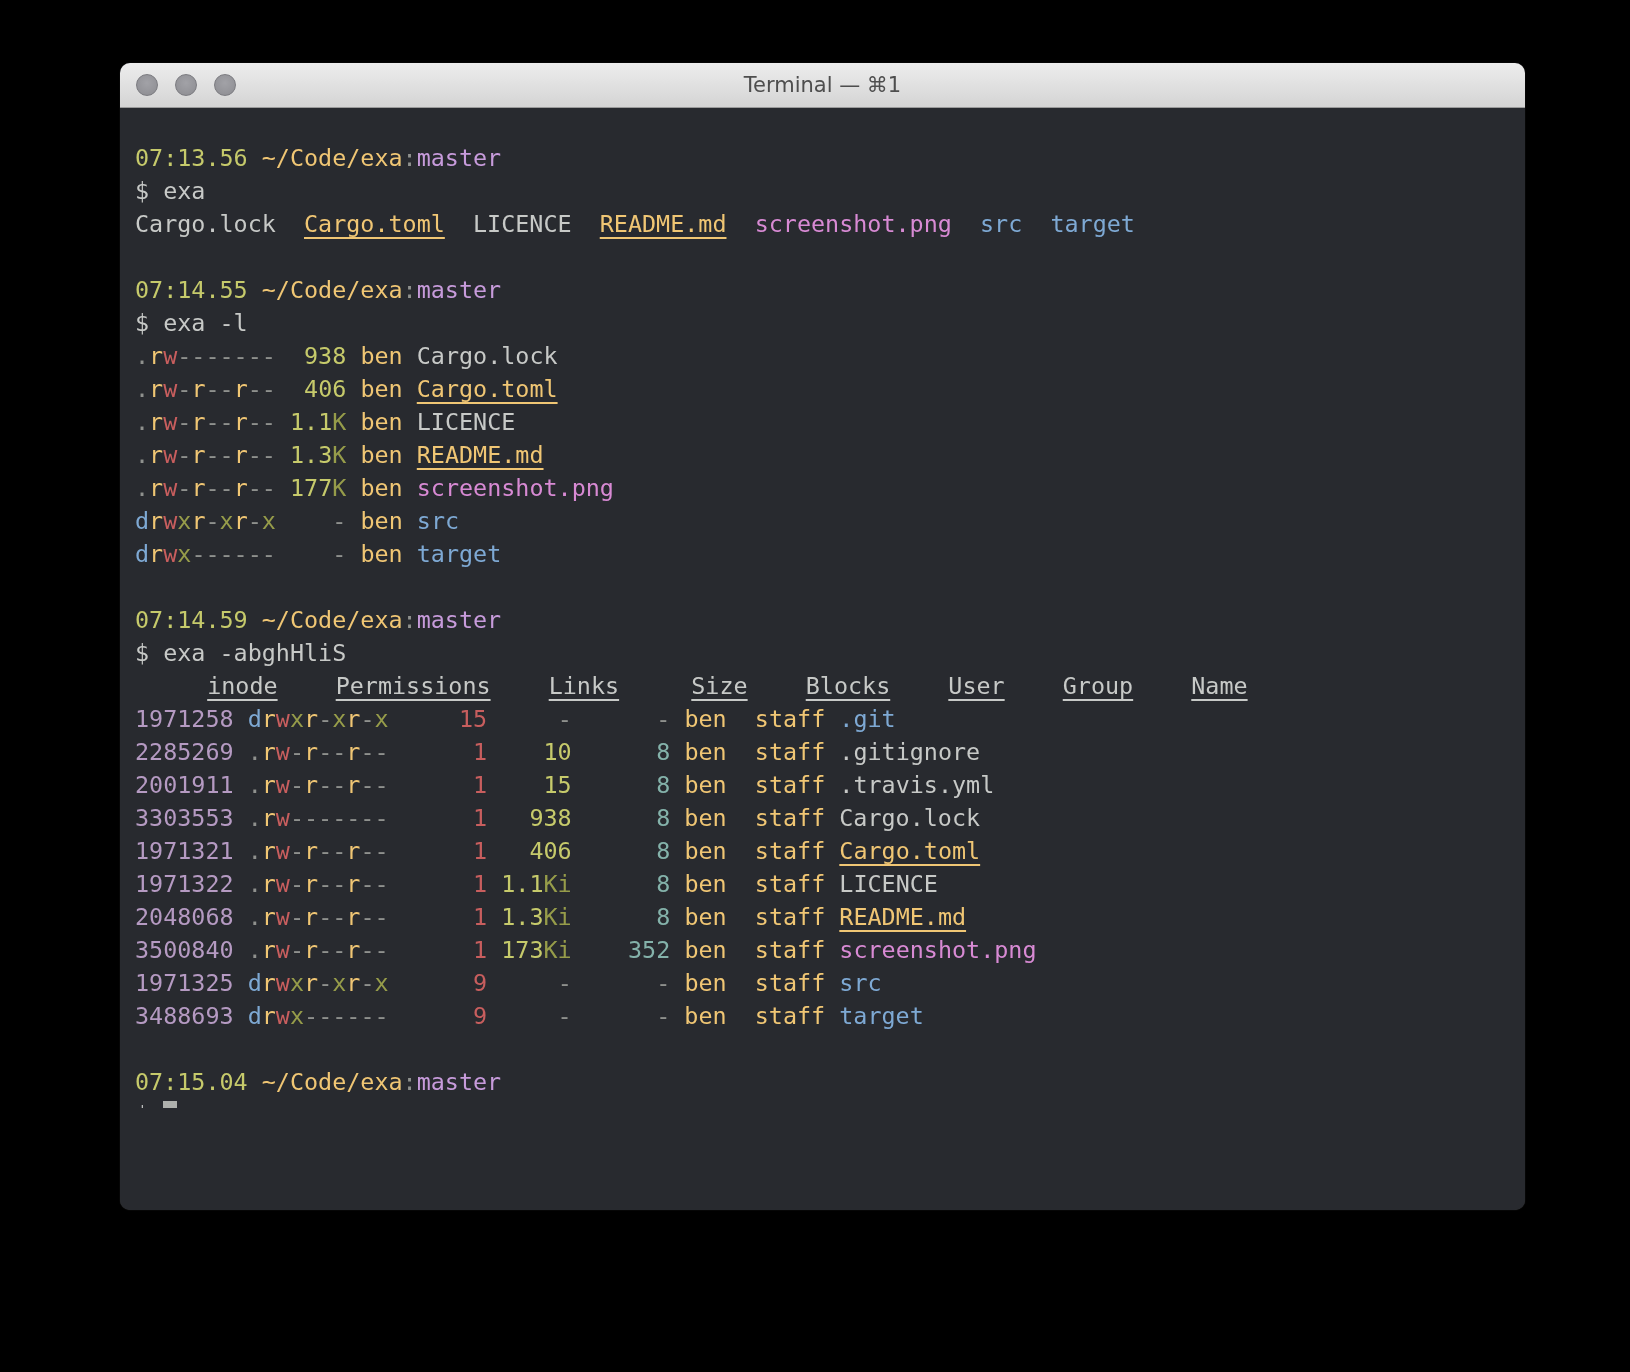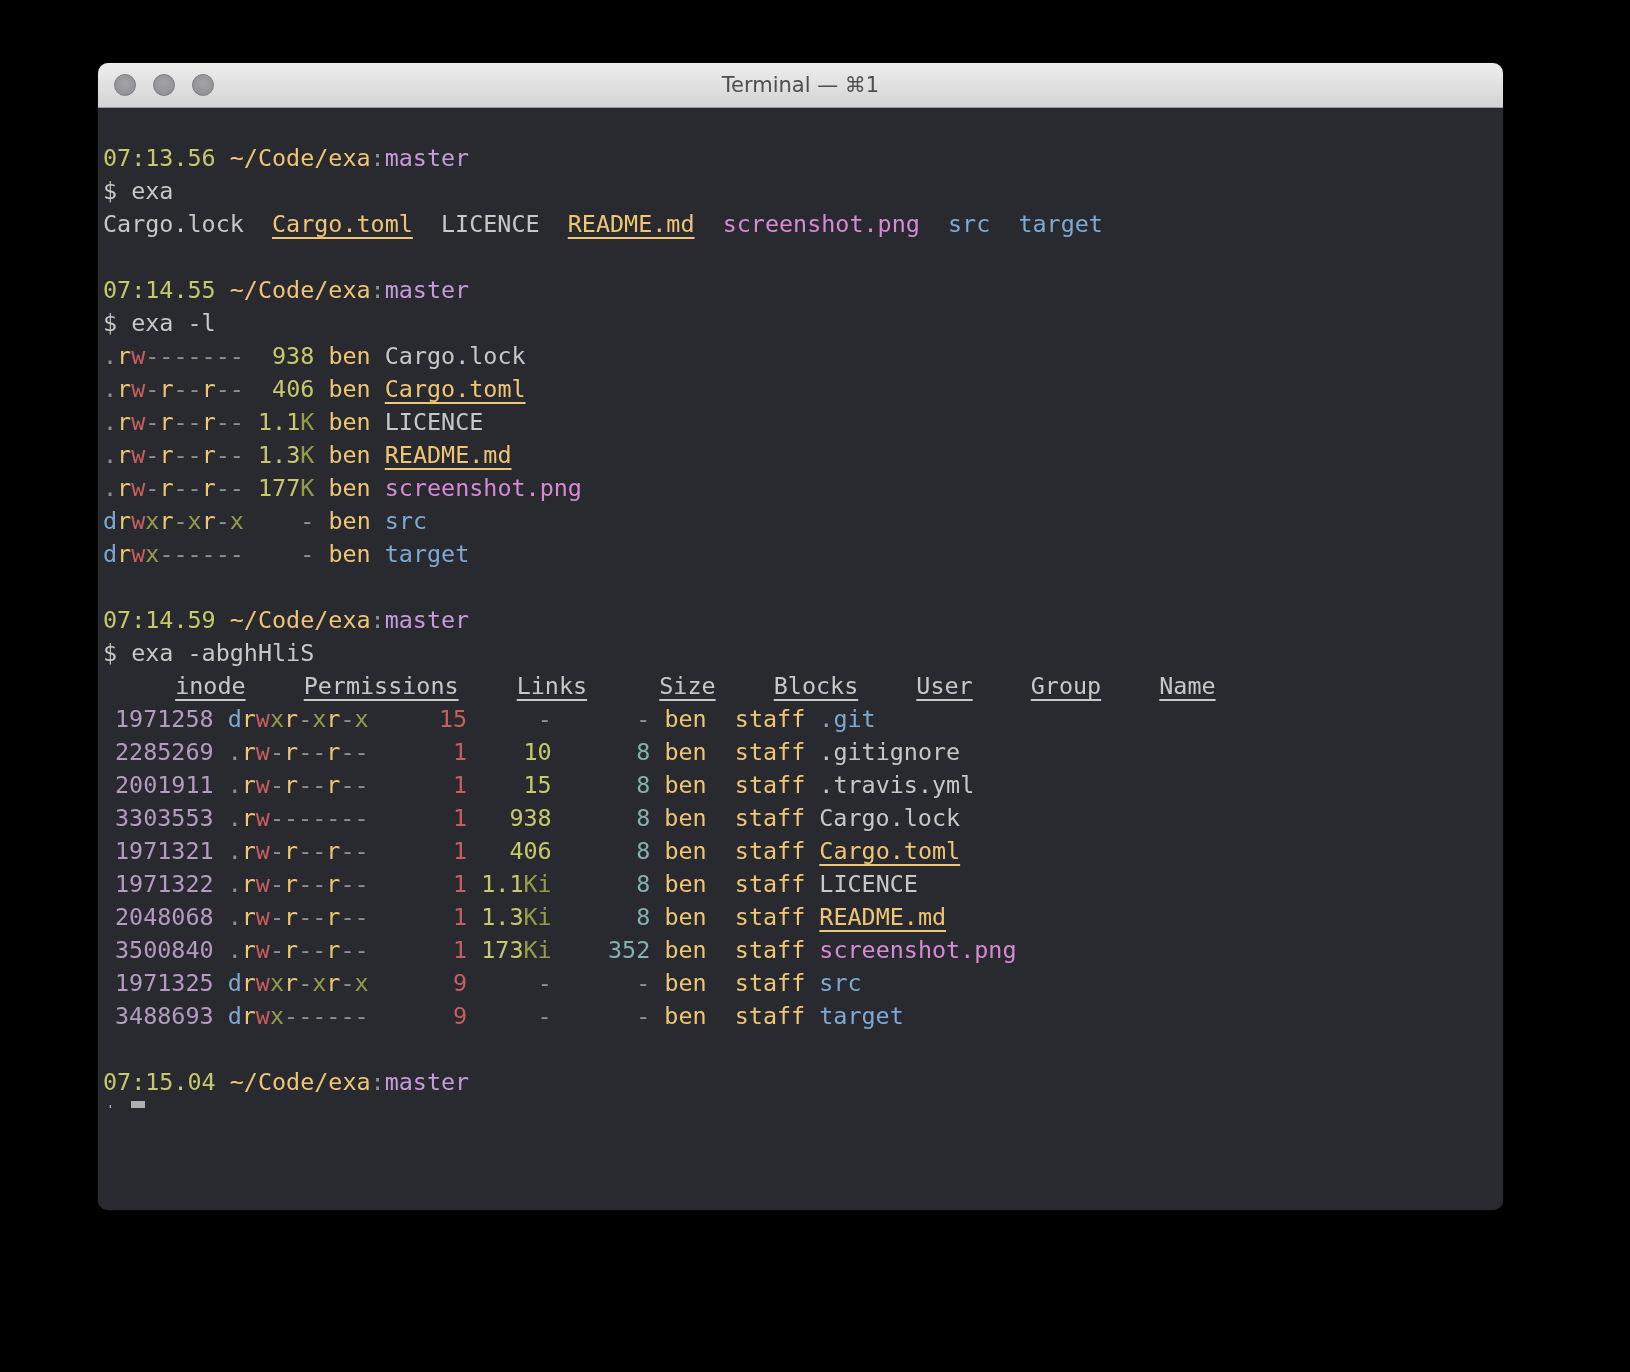--- a/index.html
+++ b/index.html
@@ -4,21 +4,21 @@
 <style>
   html,body{margin:0;padding:0;}
   body{
     width:1630px;height:1372px;
     background:#000;
     position:relative;
     font-family:"Liberation Sans", sans-serif;
     overflow:hidden;
   }
   .window{
-    position:absolute;left:98px;top:63px;width:1405px;height:1147px;
+    position:absolute;left:120px;top:63px;width:1405px;height:1147px;
     border-radius:10px;
     background:var(--bg);
     box-shadow:0 0 1px rgba(255,255,255,.25), 0 22px 60px rgba(0,0,0,.75);
     overflow:hidden;
   }
   .titlebar{
     height:44px;
     background:linear-gradient(#ededed,#d4d4d4);
     border-bottom:1px solid #9b9b9b;
     position:relative;
@@ -31,40 +31,40 @@
     width:22px;height:22px;border-radius:50%;
     background:radial-gradient(circle at 50% 40%, #a2a2a7, #8c8c91);
     border:1px solid #7b7b80;box-sizing:border-box;
   }
   .title{
     font-size:21px;color:#4e4e4e;
     font-family:"DejaVu Sans","Liberation Sans",sans-serif;
   }
   .screen{
     height:1000px;
-    padding:34px 8px 0 5px;
+    padding:34px 8px 0 15px;
     font-family:"DejaVu Sans Mono",monospace;
     font-size:23.4px;
     line-height:33px;
     white-space:pre;
     color:var(--fg);
     box-sizing:border-box;
     overflow:hidden;
   }
   .line{height:33px;}
   .fg{color:var(--fg);}
   .fgU{color:var(--fg);text-decoration:underline;text-decoration-thickness:2px;text-underline-offset:5px;margin-left:44px;}
   .gray{color:var(--gray);}
   .yellow{color:var(--yellow);}
   .yellowU{color:var(--yellow);text-decoration:underline;text-decoration-thickness:2px;text-underline-offset:5px;margin-top:12px;}
   .green{color:var(--green);}
   .greenB{color:var(--greenB);}
   .red{color:var(--red);}
   .blue{color:var(--blue);text-align:right;}
-  .purple{color:var(--purple);margin-left:12px;}
+  .purple{color:var(--purple);}
   .purpleB{color:var(--purpleB);}
   .pink{color:var(--pink);}
   .teal{color:var(--teal);}
   .cursor{background:var(--cursor);color:transparent;}
 </style>
 </head>
 <body>
 
 <div class="window">
   <div class="titlebar">

